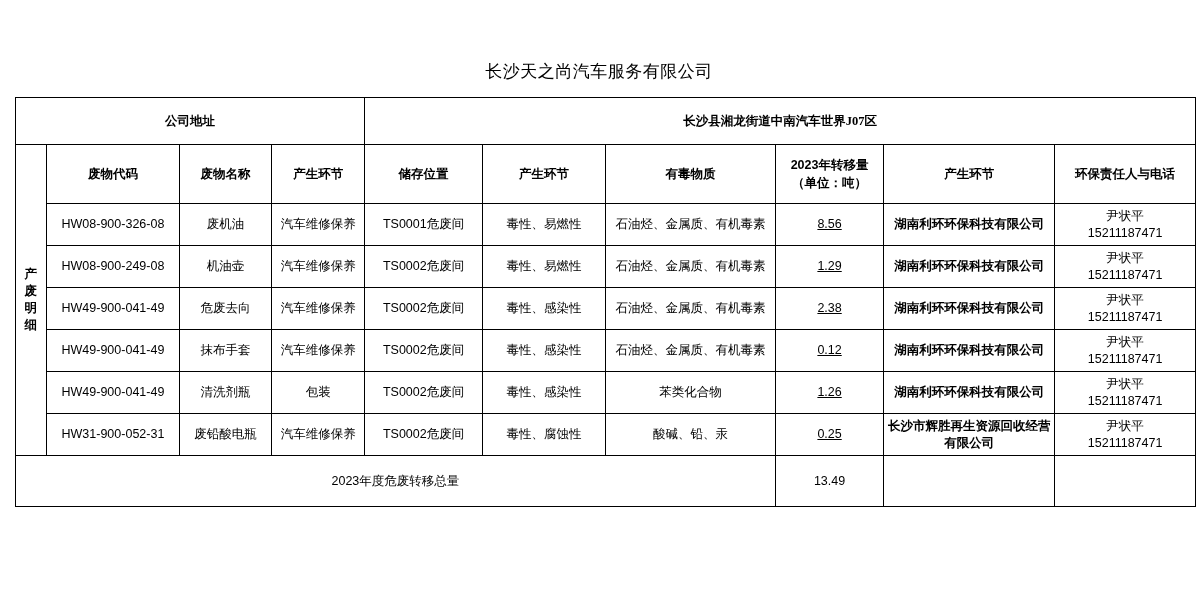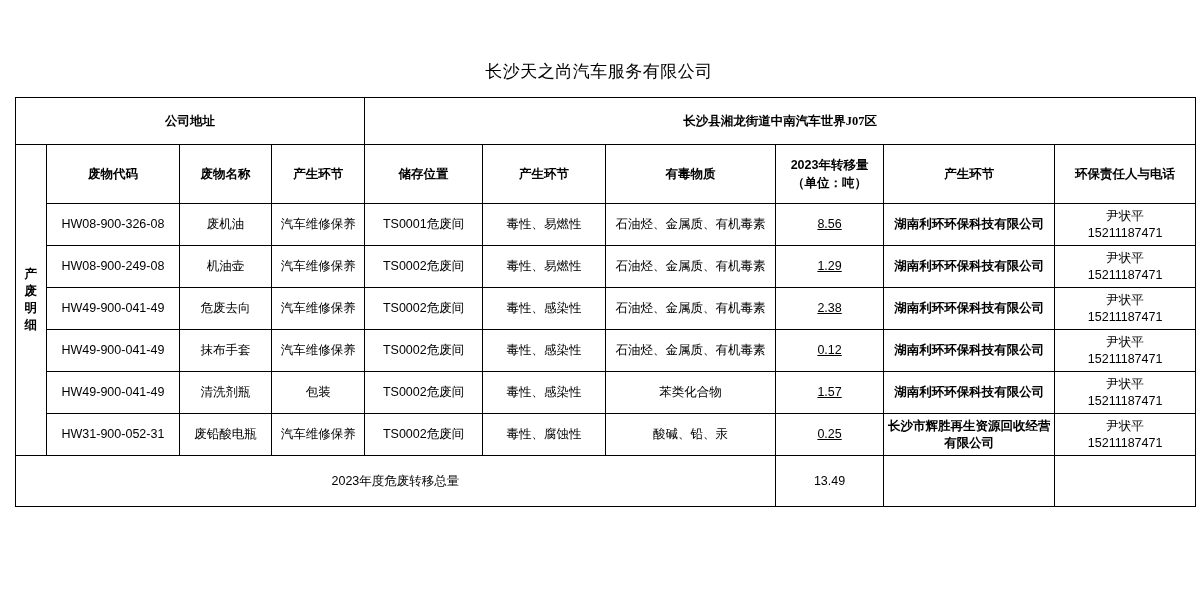--- a/index.html
+++ b/index.html
@@ -202,21 +202,21 @@
         </td>
       </tr>
 
       <tr class="data-row">
         <td class="cell-code">HW49-900-041-49</td>
         <td>清洗剂瓶</td>
         <td>包装</td>
         <td>TS0002危废间</td>
         <td>毒性、感染性</td>
         <td>苯类化合物</td>
-        <td class="cell-amount">1.57</td>
+        <td class="cell-amount">1.26</td>
         <td class="cell-dest">湖南利环环保科技有限公司</td>
         <td class="cell-person">
           <span class="nm">尹状平</span>
           <span class="ph">15211187471</span>
         </td>
       </tr>
 
       <tr class="data-row">
         <td class="cell-code">HW31-900-052-31</td>
         <td>废铅酸电瓶</td>

